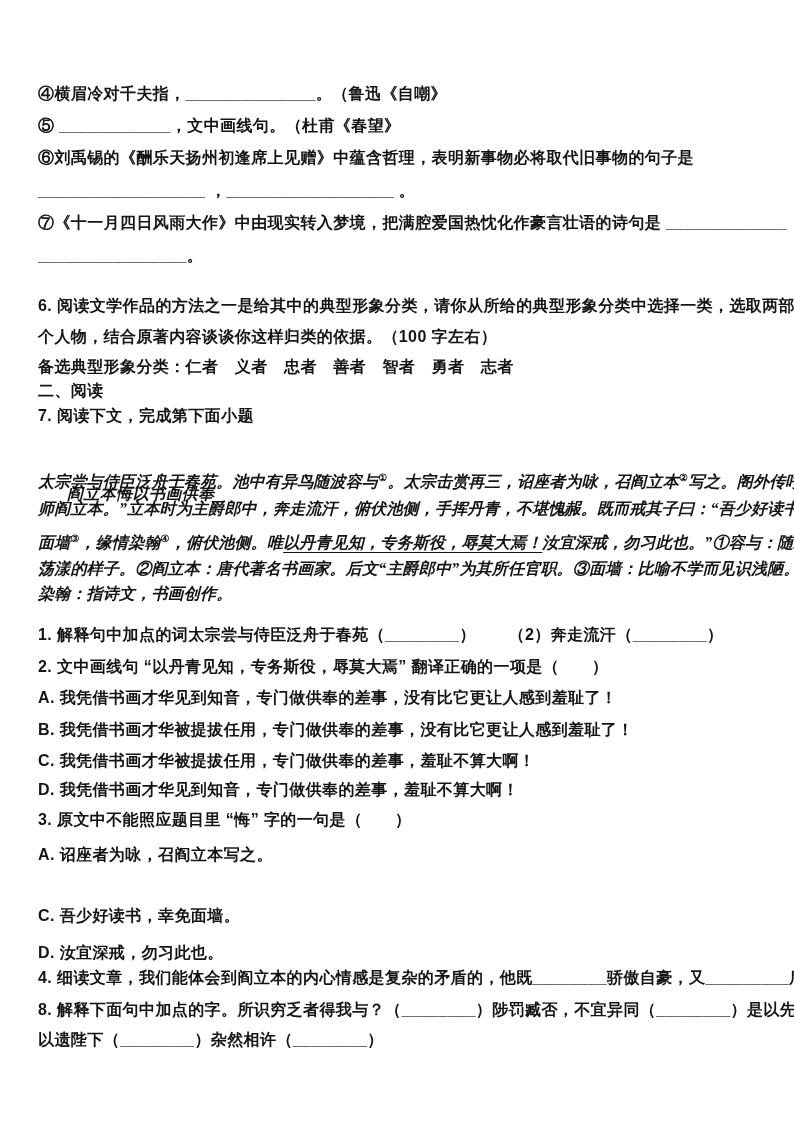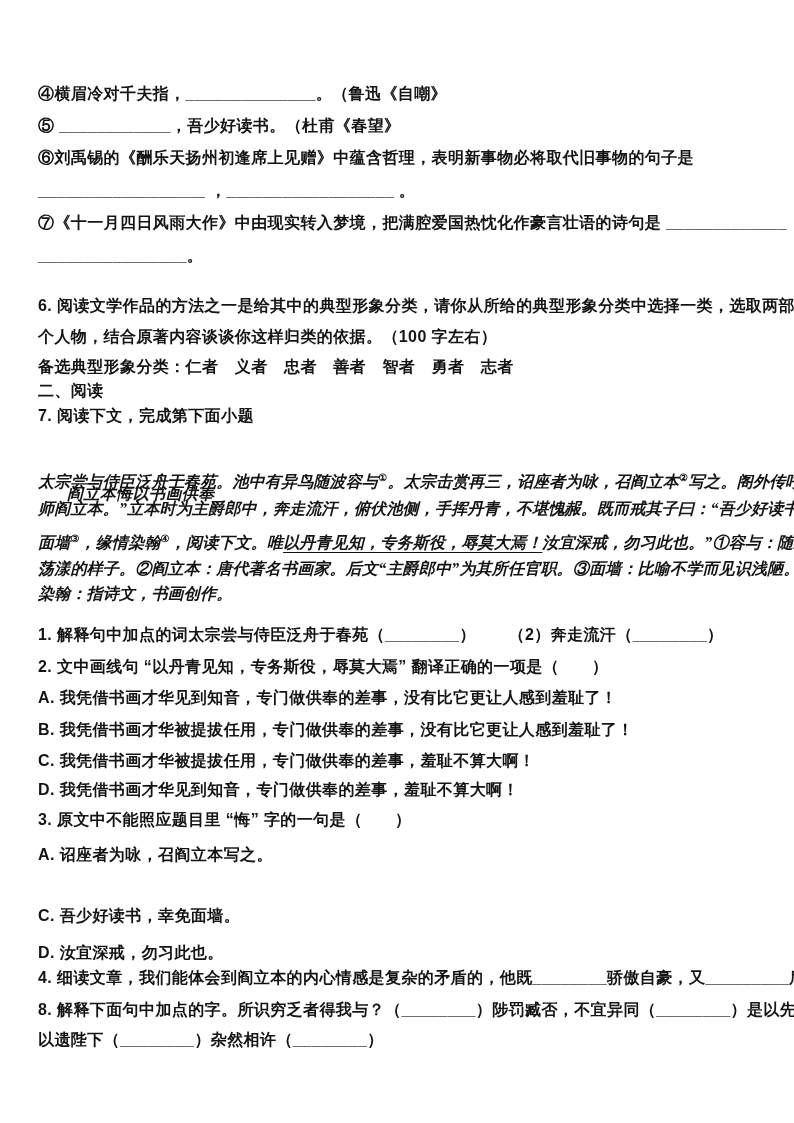--- a/index.html
+++ b/index.html
@@ -45,21 +45,21 @@
     text-decoration: underline;
     text-underline-offset: 4px;
   }
 </style>
 </head>
 <body>
 
 <div class="page">
 
   <div class="line" style="top:84px">④横眉冷对千夫指，______________。（鲁迅《自嘲》</div>
-  <div class="line" style="top:116px">⑤ ____________，吾少好读书。（杜甫《春望》</div>
+  <div class="line" style="top:116px">⑤ ____________，文中画线句。（杜甫《春望》</div>
   <div class="line" style="top:148px">⑥刘禹锡的《酬乐天扬州初逢席上见赠》中蕴含哲理，表明新事物必将取代旧事物的句子是</div>
   <div class="line" style="top:181px">__________________ ，__________________ 。</div>
   <div class="line" style="top:213px">⑦《十一月四日风雨大作》中由现实转入梦境，把满腔爱国热忱化作豪言壮语的诗句是 _____________ ，</div>
   <div class="line" style="top:246px">________________。</div>
 
   <div class="line" style="top:296px">6. 阅读文学作品的方法之一是给其中的典型形象分类，请你从所给的典型形象分类中选择一类，选取两部名著中的两</div>
   <div class="line" style="top:327px">个人物，结合原著内容谈谈你这样归类的依据。（100 字左右）</div>
   <div class="line" style="top:357px">备选典型形象分类：仁者　义者　忠者　善者　智者　勇者　志者</div>
 
   <div class="line" style="top:381px">二、阅读</div>
@@ -68,21 +68,21 @@
 
   <div class="line passage-title" style="top:436px">阎立本悔以书画供奉</div>
 
   <div class="line passage-line" style="top:468px">
     <span>太宗尝与侍臣泛舟于春苑。池中有异鸟随波容与</span><span class="sup">①</span><span>。太宗击赏再三，诏座者为咏，召阎立本</span><span class="sup">②</span><span>写之。阁外传呼云：“画</span>
   </div>
 
   <div class="line passage-line" style="top:499px">师阎立本。”立本时为主爵郎中，奔走流汗，俯伏池侧，手挥丹青，不堪愧赧。既而戒其子曰：“吾少好读书，幸免</div>
 
   <div class="line passage-line" style="top:529px">
-    <span>面墙</span><span class="sup">③</span><span>，缘情染翰</span><span class="sup">④</span><span>，阅读下文。唯</span><span class="ul">以丹青见知，专务斯役，辱莫大焉！</span><span>汝宜深戒，勿习此也。”①容与：随水流起伏</span>
+    <span>面墙</span><span class="sup">③</span><span>，缘情染翰</span><span class="sup">④</span><span>，俯伏池侧。唯</span><span class="ul">以丹青见知，专务斯役，辱莫大焉！</span><span>汝宜深戒，勿习此也。”①容与：随水流起伏</span>
   </div>
 
   <div class="line passage-line" style="top:559px">荡漾的样子。②阎立本：唐代著名书画家。后文“主爵郎中”为其所任官职。③面墙：比喻不学而见识浅陋。④缘情</div>
   <div class="line passage-line" style="top:584px">染翰：指诗文，书画创作。</div>
 
   <div class="line" style="top:625px">1. 解释句中加点的词太宗尝与侍臣泛舟于春苑（________）　　（2）奔走流汗（________）</div>
   <div class="line" style="top:657px">2. 文中画线句 “以丹青见知，专务斯役，辱莫大焉” 翻译正确的一项是（　　）</div>
   <div class="line" style="top:688px">A. 我凭借书画才华见到知音，专门做供奉的差事，没有比它更让人感到羞耻了！</div>
   <div class="line" style="top:720px">B. 我凭借书画才华被提拔任用，专门做供奉的差事，没有比它更让人感到羞耻了！</div>
   <div class="line" style="top:751px">C. 我凭借书画才华被提拔任用，专门做供奉的差事，羞耻不算大啊！</div>

